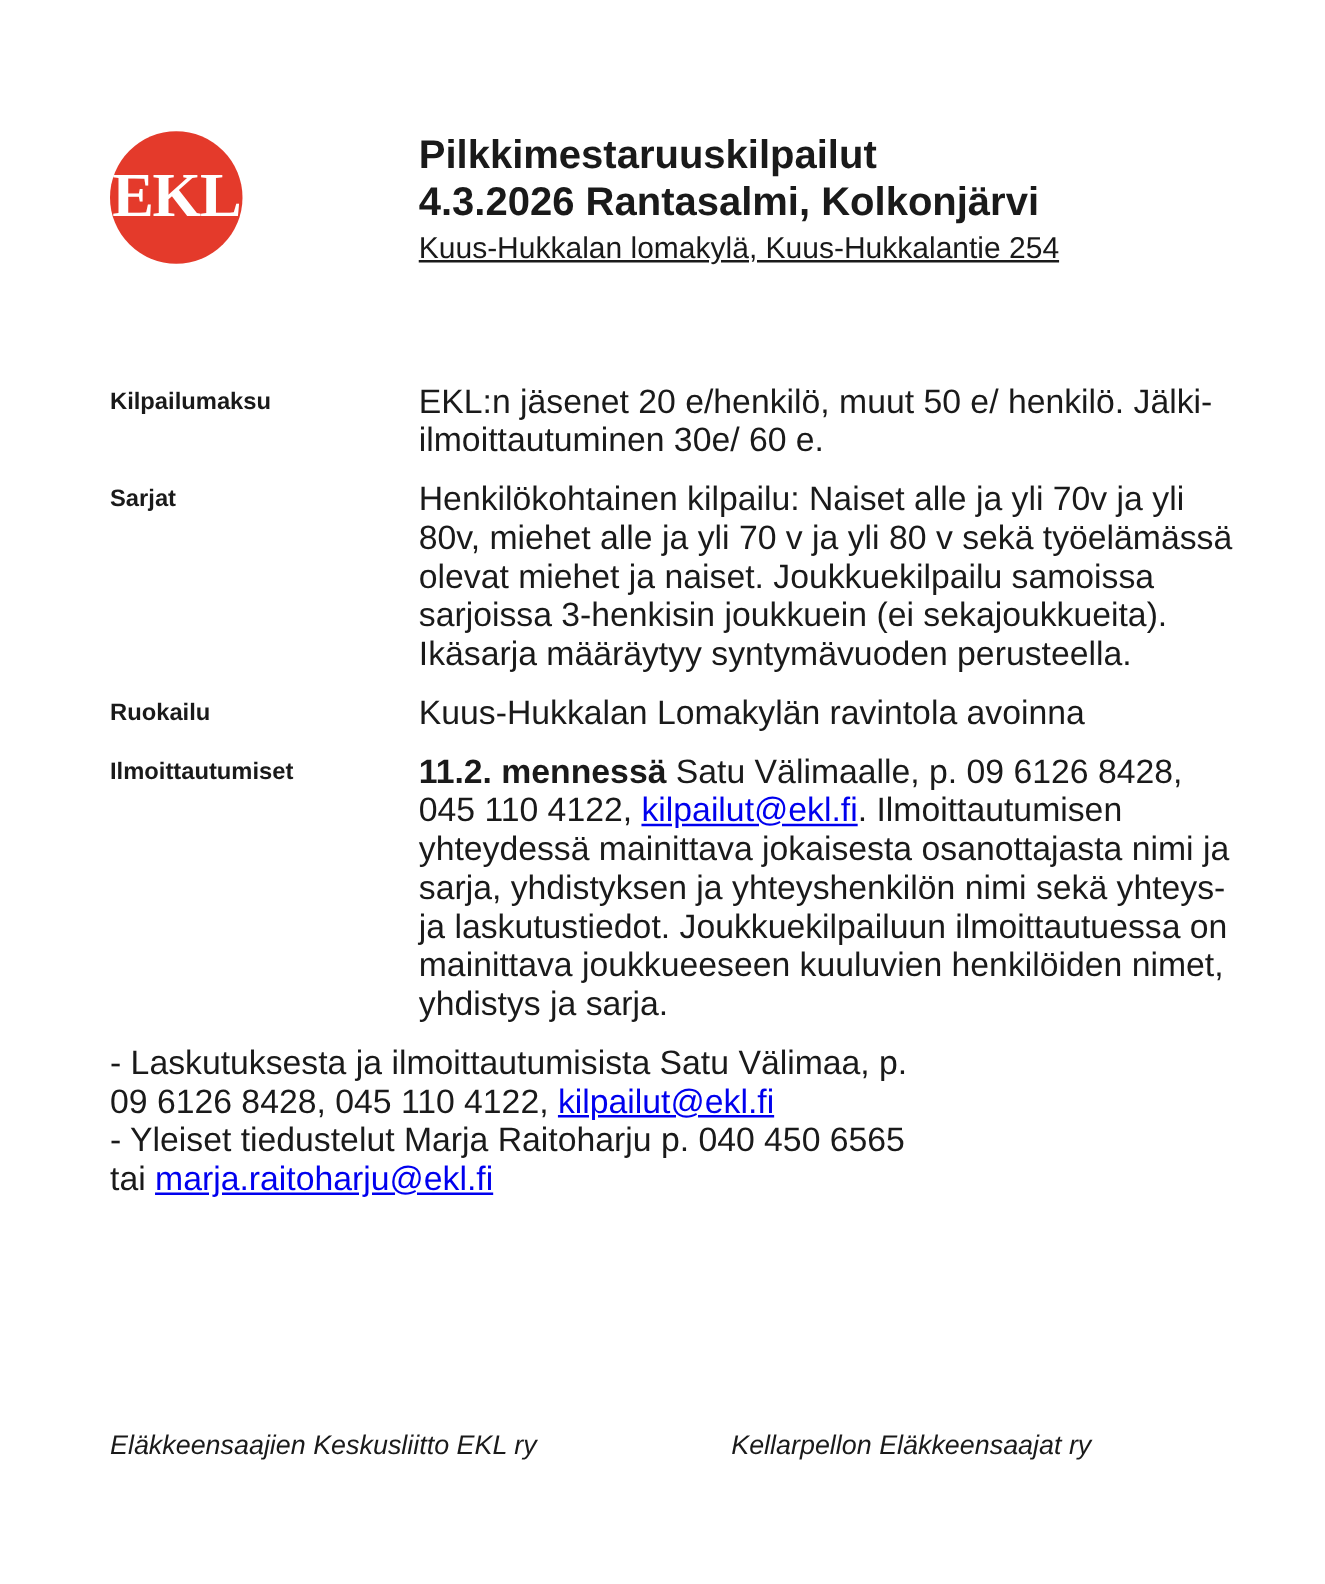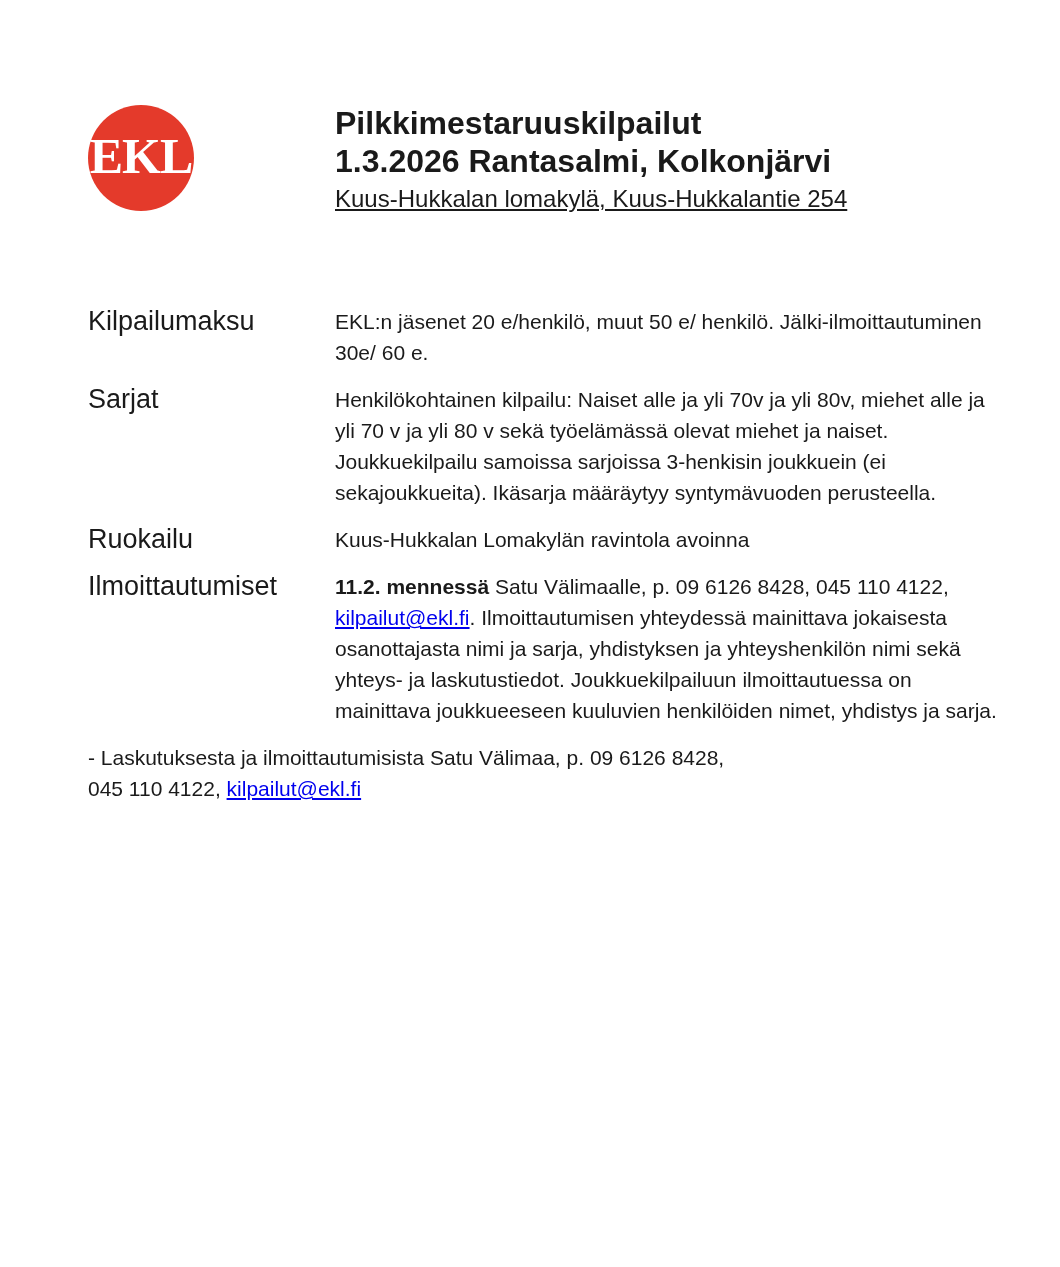--- a/index.html
+++ b/index.html
@@ -68,27 +68,27 @@
     top: 306px;
     width: 912px;
   }
   .row {
     display: flex;
     margin-bottom: 16px;
   }
   .row-label {
     flex: 0 0 247px;
     width: 247px;
-    font-weight: normal;
-    font-size: 27px;
+    font-weight: bold;
+    font-size: 19px;
     line-height: 31px;
   }
   .row-content {
     width: 663px;
-    font-size: 21px;
+    font-size: 27px;
     line-height: 31px;
   }
   .row-content p { margin: 0; }
   .bold { font-weight: bold; }
   a.doc-link {
     color: #0000ee;
     text-decoration: underline;
     cursor: pointer;
   }
 
@@ -110,21 +110,21 @@
 <body>
 
 <div id="doc">
 
   <div class="logo">
     <span class="logo-text">EKL</span>
   </div>
 
   <div class="header">
     <div class="title-line">Pilkkimestaruuskilpailut</div>
-    <div class="title-line">1.3.2026 Rantasalmi, Kolkonjärvi</div>
+    <div class="title-line">4.3.2026 Rantasalmi, Kolkonjärvi</div>
     <div class="subtitle">Kuus-Hukkalan lomakylä, Kuus-Hukkalantie 254</div>
   </div>
 
   <div class="sections">
 
     <div class="row">
       <div class="row-label">Kilpailumaksu</div>
       <div class="row-content">
         <p>EKL:n jäsenet 20 e/henkilö, muut 50 e/ henkilö. Jälki-ilmoittautuminen 30e/ 60 e.</p>
       </div>
@@ -148,19 +148,24 @@
     <div class="row">
       <div class="row-label">Ilmoittautumiset</div>
       <div class="row-content">
         <p><span class="bold">11.2. mennessä</span><span> Satu Välimaalle, p. 09 6126 8428, 045 110 4122, </span><a class="doc-link">kilpailut@ekl.fi</a><span>. Ilmoittautumisen yhteydessä mainittava jokaisesta osanottajasta nimi ja sarja, yhdistyksen ja yhteyshenkilön nimi sekä yhteys- ja laskutustiedot. Joukkuekilpailuun ilmoittautuessa on mainittava joukkueeseen kuuluvien henkilöiden nimet, yhdistys ja sarja.</span></p>
       </div>
     </div>
 
     <div class="row">
       <div class="row-content">
         <p><span>- Laskutuksesta ja ilmoittautumisista Satu Välimaa, p. 09 6126 8428, 045 110 4122, </span><a class="doc-link">kilpailut@ekl.fi</a></p>
+        <p><span>- Yleiset tiedustelut Marja Raitoharju p. 040 450 6565 tai </span><a class="doc-link">marja.raitoharju@ekl.fi</a></p>
       </div>
     </div>
 
   </div>
 
+  <div class="footer">
+    <span class="footer-left">Eläkkeensaajien Keskusliitto EKL ry</span>
+    <span class="footer-right">Kellarpellon Eläkkeensaajat ry</span>
+  </div>
 
 </div>
 
 </body></html>

